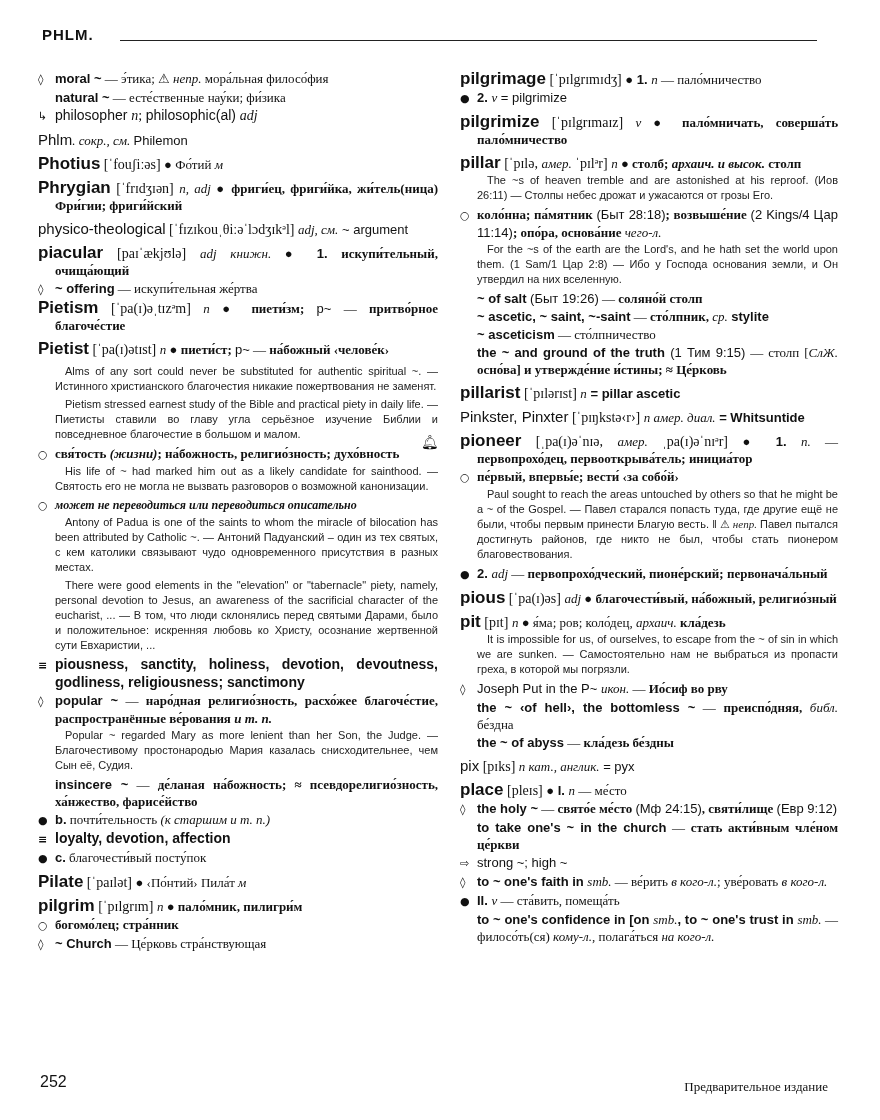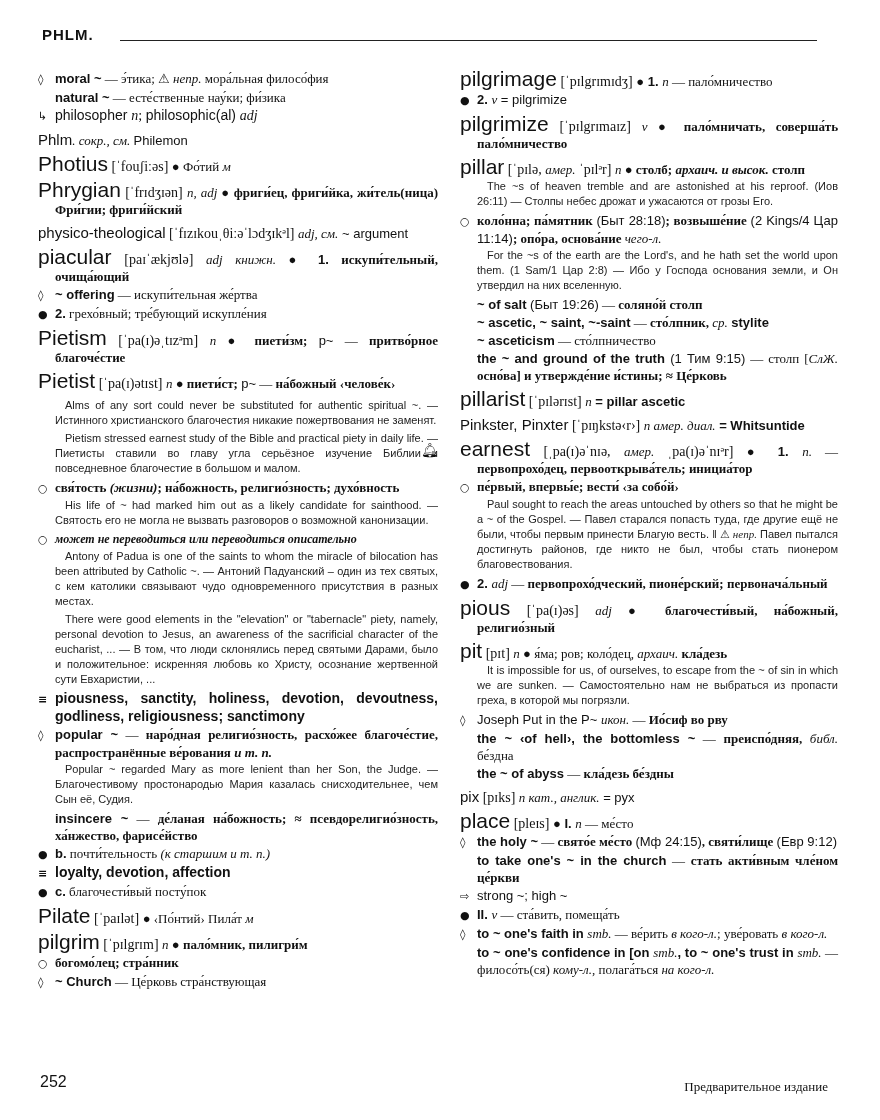--- a/index.html
+++ b/index.html
@@ -8,21 +8,21 @@
   .hdr { position:absolute; left:42px; top:26px; width:775px; height:20px; }
   .hdr .run { position:absolute; left:0; top:0; font-family:"Liberation Sans", sans-serif; font-weight:bold; font-size:15px; letter-spacing:1px; }
   .hdr .rule { position:absolute; left:78px; right:0; top:14px; border-top:1.3px solid #222; }
   .col { position:absolute; top:70px; }
   .col.left { left:38px; width:400px; }
   .col.right { left:460px; width:378px; }
   .e { position:relative; padding-left:0; margin:0 0 6px 0; font-size:13px; line-height:17px; text-align:justify; }
   .e.sub { margin:0 0 1px 0; }
   .hang { padding-left:17px; text-indent:-17px; }
   .ind { padding-left:17px; }
-  .hw { font-family:"Liberation Sans", sans-serif; font-weight:normal; font-size:21px; }
+  .hw { font-family:"Liberation Sans", sans-serif; font-weight:bold; font-size:17px; }
   .hw.light { font-weight:normal; font-size:15px; }
   .sans { font-family:"Liberation Sans", sans-serif; }
   .b { font-weight:bold; }
   .i { font-style:italic; }
   .tr { font-family:"Liberation Serif", serif; }
   .ex { font-family:"Liberation Sans", sans-serif; font-size:11px; line-height:15px; color:#222; padding-left:17px; text-indent:10px; text-align:justify; margin:1px 0 3px 0; }
   .mk { display:inline-block; width:17px; text-indent:0; font-family:"DejaVu Sans", sans-serif; font-size:11px; }
   .pron { font-family:"Liberation Serif", serif; font-size:14px; }
   .folio { position:absolute; left:40px; top:1073px; font-family:"Liberation Sans", sans-serif; font-size:16px; }
   .edition { position:absolute; right:52px; top:1079px; font-family:"Liberation Serif", serif; font-size:13px; }
@@ -45,21 +45,20 @@
   <div class="e hang"><span class="hw light">Phlm</span><span class="i">. сокр., см. </span><span class="sans">Philemon</span></div>
 
   <div class="e hang"><span class="hw">Photius</span><span class="pron"> [ˈfouʃiːəs] </span><span>●</span><span> Фо́тий </span><span class="i">м</span></div>
 
   <div class="e hang"><span class="hw">Phrygian</span><span class="pron"> [ˈfrɪdʒɪən] </span><span class="i">n, adj</span><span> ● </span><span class="b">фриги́ец, фриги́йка, жи́тель(ница) Фри́гии; фриги́йский</span></div>
 
   <div class="e hang"><span class="hw light">physico-theological</span><span class="pron"> [ˈfɪzɪkouˌθiːəˈlɔdʒɪkᵊl] </span><span class="i">adj, см.</span><span class="sans"> ~ argument</span></div>
 
   <div class="e sub hang"><span class="hw">piacular</span><span class="pron"> [paɪˈækjʊlə] </span><span class="i">adj книжн.</span><span> ● </span><span class="sans b">1.</span><span class="b"> искупи́тельный, очища́ющий</span></div>
   <div class="e sub hang"><span class="mk">◊</span><span class="sans b">~ offering</span><span> — </span><span>искупи́тельная же́ртва</span></div>
-  <div class="e hang"><span class="mk">●</span><span class="sans b">2.</span><span> грехо́вный; тре́бующий искупле́ния</span></div>
 
   <div class="e hang"><span class="hw">Pietism</span><span class="pron"> [ˈpa(ɪ)əˌtɪzᵊm] </span><span class="i">n</span><span> ● </span><span class="b">пиети́зм; </span><span class="sans">p~</span><span> — </span><span class="b">притво́рное благоче́стие</span></div>
 
   <div class="e hang"><span class="hw">Pietist</span><span class="pron"> [ˈpa(ɪ)ətɪst] </span><span class="i">n</span><span> ● </span><span class="b">пиети́ст; </span><span class="sans">p~</span><span> — </span><span class="b">на́божный ‹челове́к›</span></div>
 
   <div class="ex">Alms of any sort could never be substituted for authentic spiritual ~. — Истинного христианского благочестия никакие пожертвования не заменят.</div>
   <div class="ex">Pietism stressed earnest study of the Bible and practical piety in daily life. — Пиетисты ставили во главу угла серьёзное изучение Библии и повседневное благочестие в большом и малом.</div>
   <div class="e sub hang"><span class="mk">○</span><span class="b">свя́тость </span><span class="i b">(жизни)</span><span class="b">; на́божность, религио́зность; духо́вность</span></div>
   <div class="ex">His life of ~ had marked him out as a likely candidate for sainthood. — Святость его не могла не вызвать разговоров о возможной канонизации.</div>
   <div class="e sub hang" style="font-size:12px"><span class="mk">○</span><span class="i b">может не переводиться или переводиться описательно</span></div>
@@ -93,38 +92,38 @@
   <div class="ex">For the ~s of the earth are the Lord's, and he hath set the world upon them. (1 Sam/1 Цар 2:8) — Ибо у Господа основания земли, и Он утвердил на них вселенную.</div>
   <div class="e sub ind"><span class="sans b">~ of salt</span><span class="sans"> (Быт 19:26)</span><span> — </span><span class="b">соляно́й столп</span></div>
   <div class="e sub ind"><span class="sans b">~ ascetic, ~ saint, ~-saint</span><span> — </span><span class="b">сто́лпник, </span><span class="i">ср.</span><span class="sans b"> stylite</span></div>
   <div class="e sub ind"><span class="sans b">~ asceticism</span><span> — </span><span>сто́лпничество</span></div>
   <div class="e ind"><span class="sans b">the ~ and ground of the truth</span><span class="sans"> (1 Тим 9:15)</span><span> — </span><span>столп [</span><span class="i">СлЖ.</span><span class="b"> осно́ва] и утвержде́ние и́стины; ≈ Це́рковь</span></div>
 
   <div class="e hang"><span class="hw">pillarist</span><span class="pron"> [ˈpɪlərɪst] </span><span class="i">n</span><span class="sans b"> = pillar ascetic</span></div>
 
   <div class="e hang"><span class="hw light">Pinkster, Pinxter</span><span class="pron"> [ˈpɪŋkstə‹r›] </span><span class="i">n амер. диал.</span><span class="sans b"> = Whitsuntide</span></div>
 
-  <div class="e sub hang"><span class="bell">🔔︎</span><span class="hw">earnest</span><span class="pron"> [ˌpa(ɪ)əˈnɪə, </span><span class="i">амер.</span><span class="pron"> ˌpa(ɪ)əˈnɪᵊr] </span><span>●</span><span class="sans b"> 1. </span><span class="i">n.</span><span> — </span><span class="b">первопрохо́дец, первооткрыва́тель; инициа́тор</span></div>
+  <div class="e sub hang"><span class="bell">🔔︎</span><span class="hw">pioneer</span><span class="pron"> [ˌpa(ɪ)əˈnɪə, </span><span class="i">амер.</span><span class="pron"> ˌpa(ɪ)əˈnɪᵊr] </span><span>●</span><span class="sans b"> 1. </span><span class="i">n.</span><span> — </span><span class="b">первопрохо́дец, первооткрыва́тель; инициа́тор</span></div>
   <div class="e sub hang"><span class="mk">○</span><span class="b">пе́рвый, впервы́е; вести́ ‹за собо́й›</span></div>
   <div class="ex"><span>Paul sought to reach the areas untouched by others so that he might be a ~ of the Gospel. — Павел старался попасть туда, где другие ещё не были, чтобы первым принести Благую весть. ‖</span> <span>⚠</span><span class="i tr"> непр.</span><span> Павел пытался достигнуть районов, где никто не был, чтобы стать пионером благовествования.</span></div>
   <div class="e hang"><span class="mk">●</span><span class="sans b">2. </span><span class="i">adj</span><span> — </span><span class="b">первопрохо́дческий, пионе́рский; первонача́льный</span></div>
 
   <div class="e hang"><span class="hw">pious</span><span class="pron"> [ˈpa(ɪ)əs] </span><span class="i">adj</span><span> ● </span><span class="b">благочести́вый, на́божный, религио́зный</span></div>
 
   <div class="e sub hang"><span class="hw">pit</span><span class="pron"> [pɪt] </span><span class="i">n</span><span> ● </span><span>я́ма; ров; коло́дец, </span><span class="i">архаич.</span><span class="b"> кла́дезь</span></div>
   <div class="ex">It is impossible for us, of ourselves, to escape from the ~ of sin in which we are sunken. — Самостоятельно нам не выбраться из пропасти греха, в которой мы погрязли.</div>
   <div class="e sub hang"><span class="mk">◊</span><span class="sans">Joseph Put in the P~ </span><span class="i">икон.</span><span> — </span><span class="b">Ио́сиф во рву</span></div>
   <div class="e sub ind"><span class="sans b">the ~ ‹of hell›, the bottomless ~</span><span> — </span><span class="b">преиспо́дняя, </span><span class="i">библ.</span><span> бе́здна</span></div>
   <div class="e ind"><span class="sans b">the ~ of abyss</span><span> — </span><span class="b">кла́дезь бе́здны</span></div>
 
   <div class="e hang"><span class="hw light">pix</span><span class="pron"> [pɪks] </span><span class="i">n кат., англик.</span><span class="sans"> = pyx</span></div>
 
   <div class="e sub hang"><span class="hw">place</span><span class="pron"> [pleɪs] </span><span>●</span><span class="sans b"> I. </span><span class="i">n</span><span> — </span><span>ме́сто</span></div>
   <div class="e sub hang"><span class="mk">◊</span><span class="sans b">the holy ~</span><span> — </span><span class="b">свято́е ме́сто </span><span class="sans">(Мф 24:15)</span><span class="b">, святи́лище </span><span class="sans">(Евр 9:12)</span></div>
   <div class="e sub ind"><span class="sans b">to take one's ~ in the church</span><span> — </span><span class="b">стать акти́вным чле́ном це́ркви</span></div>
   <div class="e sub hang sans"><span class="mk">⇨</span><span>strong ~; high ~</span></div>
+  <div class="e sub hang"><span class="mk">◊</span><span class="sans b">to ~ one's faith in </span><span class="i">smb.</span><span> — </span><span>ве́рить </span><span class="i">в кого-л.</span><span>; уве́ровать </span><span class="i">в кого-л.</span></div>
   <div class="e sub hang"><span class="mk">●</span><span class="sans b">II. </span><span class="i">v</span><span> — </span><span>ста́вить, помеща́ть</span></div>
-  <div class="e sub hang"><span class="mk">◊</span><span class="sans b">to ~ one's faith in </span><span class="i">smb.</span><span> — </span><span>ве́рить </span><span class="i">в кого-л.</span><span>; уве́ровать </span><span class="i">в кого-л.</span></div>
   <div class="e sub ind"><span class="sans b">to ~ one's confidence in [on </span><span class="i">smb.</span><span class="sans b">, to ~ one's trust in </span><span class="i">smb.</span><span> — </span><span>филосо́ть(ся) </span><span class="i">кому-л.</span><span>, полага́ться </span><span class="i">на кого-л.</span></div>
 </div>
 
 <div class="folio">252</div>
 <div class="edition">Предварительное издание</div>
 
 </body></html>

